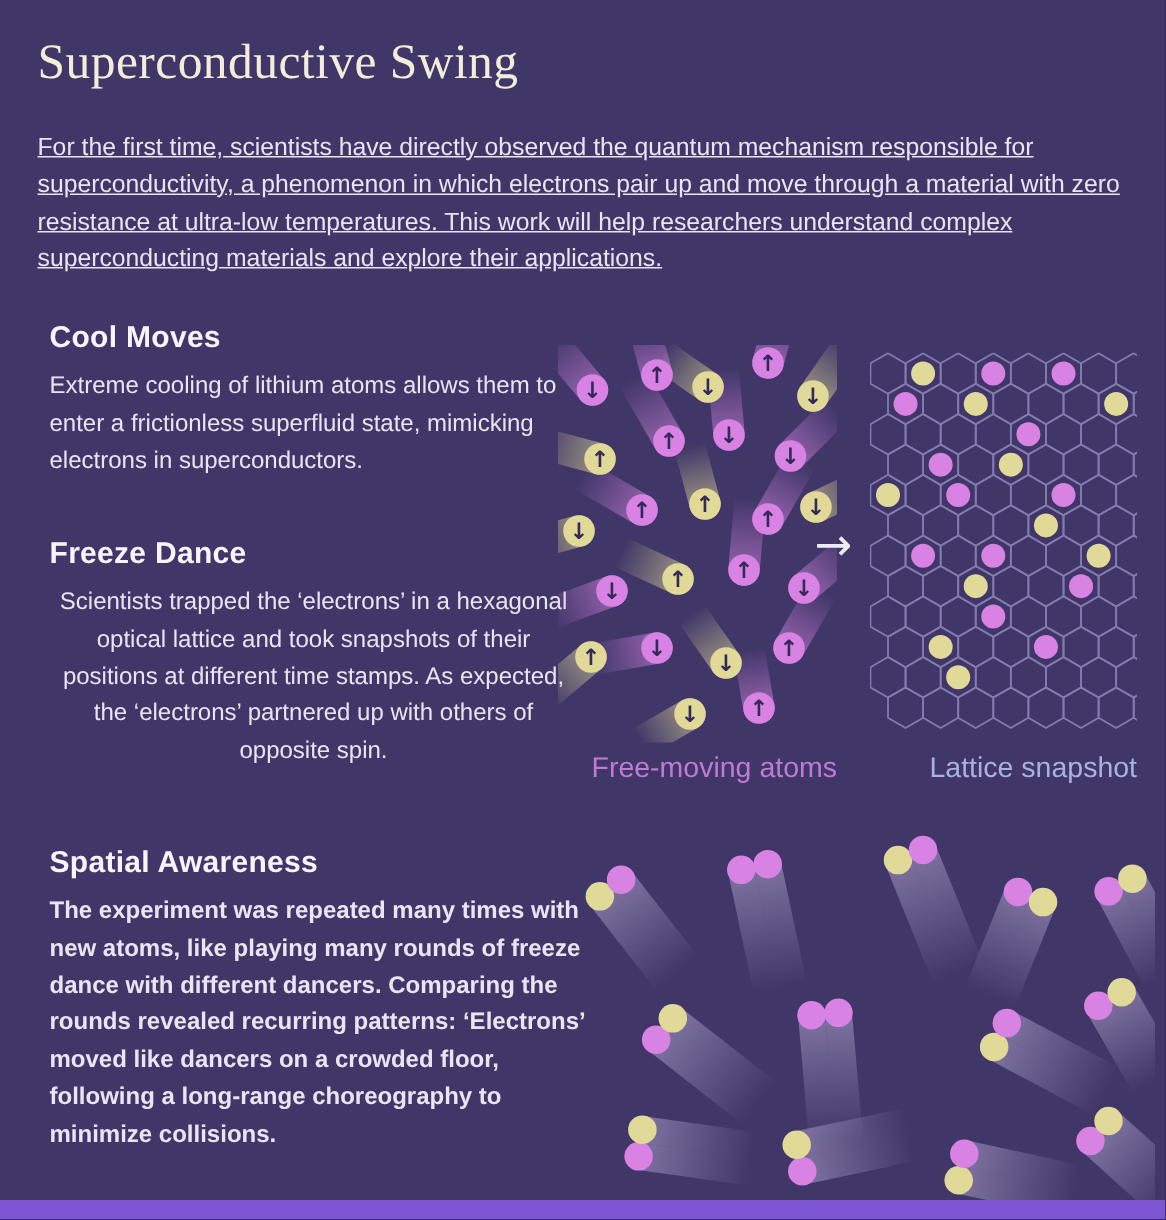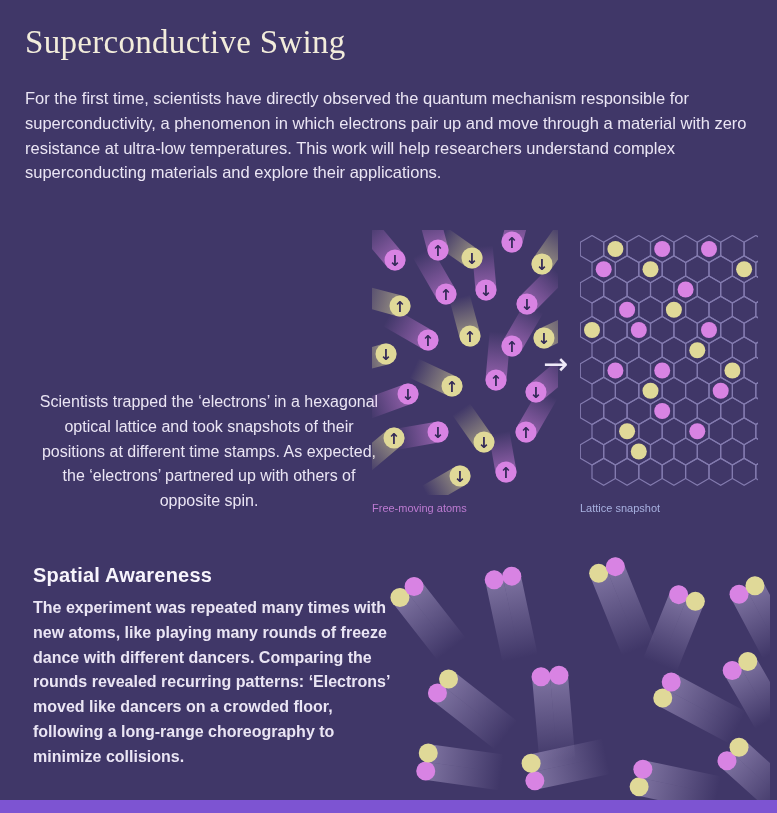--- a/index.html
+++ b/index.html
@@ -24,20 +24,21 @@
     color: var(--title-text, #f2ecdb);
   }
 
   .intro {
     position: absolute;
     left: 25px; top: 86px;
     width: 728px;
     font-size: 16.5px;
     line-height: 1.5;
     color: var(--body-text, #eae5f4);
+    text-decoration: underline;
   }
 
   .section-heading {
     position: absolute;
     font-size: 20px;
     font-weight: 800;
     letter-spacing: 0.2px;
     color: var(--heading-text, #f7f4fc);
   }
 
@@ -63,42 +64,45 @@
     position: absolute;
     left: 543px; top: 346px;
     font-size: 30px;
     font-family: "DejaVu Sans", sans-serif;
     color: #efeaf8;
   }
 
   .caption {
     position: absolute;
     top: 502px;
-    font-size: 11px;
-    text-align: left;
+    font-size: 19px;
+    text-align: right;
   }
   #free-caption    { left: 372px; width: 186px; color: var(--free-caption, #bd7bd2); }
   #lattice-caption { left: 580px; width: 178px; color: var(--lattice-caption, #a8b1e0); }
 
   #footer-bar {
     position: absolute;
     left: 0; bottom: 0;
     width: 100%; height: 13px;
     background: var(--footer-bar, #7d54d2);
   }
 </style>
 </head>
 <body>
 
 <div class="canvas">
 
   <h1 class="title">Superconductive Swing</h1>
   <p class="intro">For the first time, scientists have directly observed the quantum mechanism responsible for superconductivity, a phenomenon in which electrons pair up and move through a material with zero resistance at ultra-low temperatures. This work will help researchers understand complex superconducting materials and explore their applications.</p>
 
-
+  <h2 class="section-heading" id="cool-heading">Cool Moves</h2>
+  <p class="section-body" id="cool-body">Extreme cooling of lithium atoms allows them to enter a frictionless superfluid state, mimicking electrons in superconductors.</p>
+
+  <h2 class="section-heading" id="freeze-heading">Freeze Dance</h2>
   <p class="section-body" id="freeze-body">Scientists trapped the ‘electrons’ in a hexagonal optical lattice and took snapshots of their positions at different time stamps. As expected, the ‘electrons’ partnered up with others of opposite spin.</p>
 
   <h2 class="section-heading" id="spatial-heading">Spatial Awareness</h2>
   <p class="section-body" id="spatial-body">The experiment was repeated many times with new atoms, like playing many rounds of freeze dance with different dancers. Comparing the rounds revealed recurring patterns: ‘Electrons’ moved like dancers on a crowded floor, following a long-range choreography to minimize collisions.</p>
 
   <svg id="free-atoms-svg" width="186" height="265" viewBox="0 0 186 265">
       <defs>
         <linearGradient id="fg0" gradientUnits="userSpaceOnUse" x1="23" y1="30" x2="-5.925442435894276" y2="-4.471999940354003">
           <stop offset="0" stop-color="#d883e3" stop-opacity="0.55"></stop>
           <stop offset="1" stop-color="#d883e3" stop-opacity="0"></stop>

